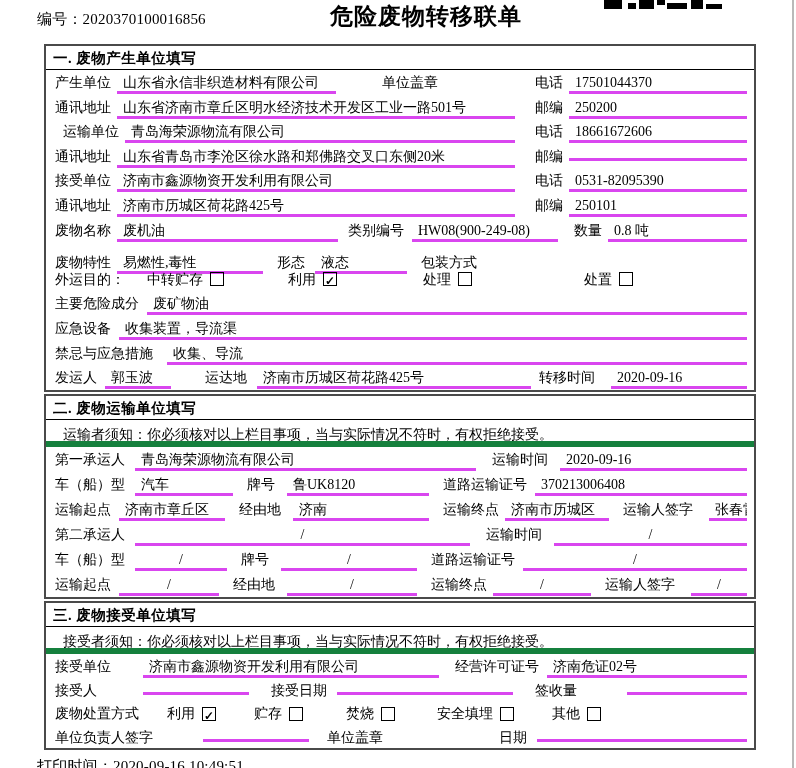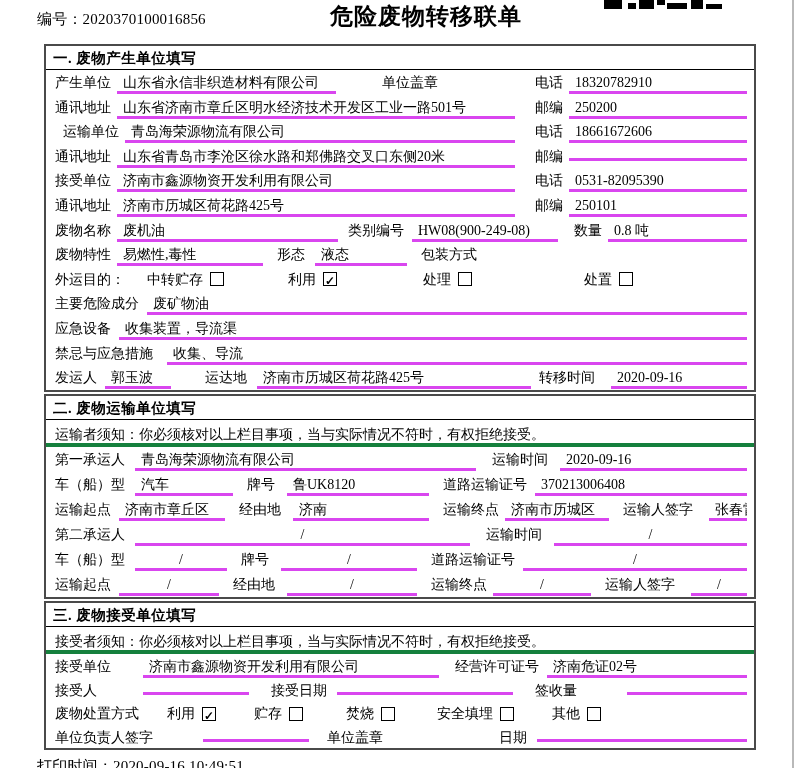--- a/index.html
+++ b/index.html
@@ -9,21 +9,21 @@
   
   .hdr{position:relative;height:44px;}
   .serial{position:absolute;left:37px;top:10px;font-size:15px;letter-spacing:0.2px;}
   .doc-title{position:absolute;left:330px;top:1px;font-size:23px;font-weight:bold;letter-spacing:1px;}
   .qr-frag{position:absolute;right:72px;top:0;}
   
   .form-wrap{margin-left:44px;width:712px;box-sizing:border-box;}
   .sec{border:2px solid #4a4a4a;box-sizing:border-box;margin-bottom:2px;background:#fff;}
   .sec-h{font-weight:bold;border-bottom:1px solid #000;height:24px;box-sizing:border-box;
          padding:3px 0 0 7px;font-size:14.5px;letter-spacing:0.5px;}
-  .notice{border-bottom:4px solid #15803d;height:27px;box-sizing:border-box;padding:6px 0 0 9px;}
+  .notice{border-bottom:6px solid #15803d;height:27px;box-sizing:border-box;padding:6px 0 0 17px;}
   .row{display:flex;align-items:baseline;box-sizing:border-box;padding:4px 7px 0 9px;}
   .s1 .row{height:24.6px;}
   .s2 .row{height:25.1px;}
   .s3 .row{height:23.5px;}
   .row span{line-height:17px;}
   .cell-lbl{white-space:nowrap;flex-shrink:0;display:inline-block;}
   .cell-val{border-bottom:3px solid #d946ef;white-space:nowrap;padding-left:6px;flex-shrink:0;
             display:inline-block;overflow:hidden;}
   .cell-val.fill{flex:1 1 auto;}
   .cell-val.center{text-align:center;padding-left:0;}
@@ -57,21 +57,21 @@
     <div class="sec s1">
       <div class="sec-h">一. 废物产生单位填写</div>
       <div class="row">
         <span class="cell-lbl" style="width: 62px;">产生单位</span>
         <span class="cell-val" style="width: 213px;">山东省永信非织造材料有限公司</span>
         <span class="cell-gap" style="width: 46px;"></span>
         <span class="cell-lbl">单位盖章</span>
         <span class="cell-gap fill"></span>
         <span class="right-group">
           <span class="cell-lbl" style="width: 34px;">电话</span>
-          <span class="cell-val fill">18320782910</span>
+          <span class="cell-val fill">17501044370</span>
         </span>
       </div>
       <div class="row">
         <span class="cell-lbl" style="width: 62px;">通讯地址</span>
         <span class="cell-val fill">山东省济南市章丘区明水经济技术开发区工业一路501号</span>
         <span class="right-group">
           <span class="cell-lbl" style="width: 34px;">邮编</span>
           <span class="cell-val fill">250200</span>
         </span>
       </div>
@@ -114,21 +114,21 @@
         <span class="cell-lbl" style="width: 64px;">类别编号</span>
         <span class="cell-val" style="width: 140px;">HW08(900-249-08)</span>
         <span class="cell-gap" style="width: 16px;"></span>
         <span class="cell-lbl" style="width: 34px;">数量</span>
         <span class="cell-val fill">0.8 吨</span>
       </div>
       <div class="row">
         <span class="cell-lbl" style="width: 62px;">废物特性</span>
         <span class="cell-val" style="width: 140px;">易燃性,毒性</span>
         <span class="cell-gap" style="width: 14px;"></span>
-        <span class="cell-lbl" style="width: 38px;">形态</span>
+        <span class="cell-lbl" style="width: 38px; margin-top: 8px;">形态</span>
         <span class="cell-val" style="width: 86px;">液态</span>
         <span class="cell-gap" style="width: 14px;"></span>
         <span class="cell-lbl" style="width: 62px;">包装方式</span>
       </div>
       <div class="row">
         <span class="cell-lbl" style="width: 80px;">外运目的：</span>
         <span class="cell-gap" style="width: 12px;"></span>
         <span class="cell-chk">
           <span>中转贮存</span>
           <span class="chk-box"></span>

